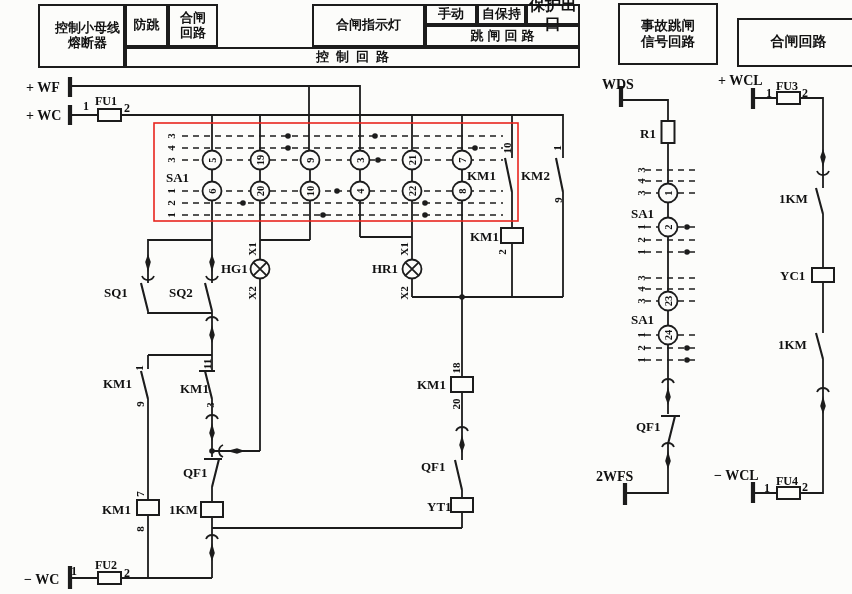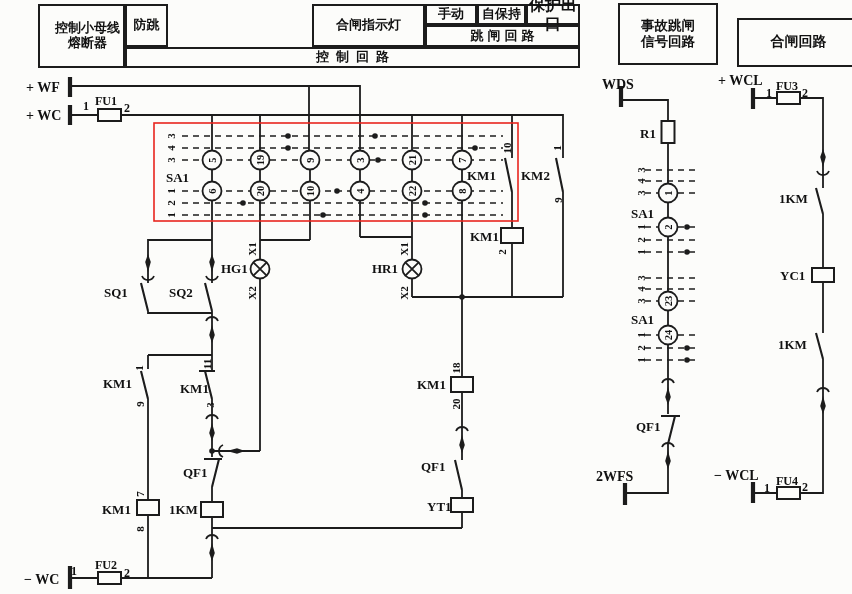--- a/index.html
+++ b/index.html
@@ -25,20 +25,22 @@
   .cn{font:bold 10.5px "Liberation Serif","DejaVu Serif",serif;fill:#111;text-anchor:middle;}
 </style>
 </head>
 <body>
 
 <div class="stage">
 
   <div class="cell" style="left:38px;top:4px;width:87px;height:64px;padding-left:12px;">控制小母线
 熔断器</div>
   <div class="cell" style="left:125px;top:4px;width:43px;height:43px;">防跳</div>
+  <div class="cell" style="left:168px;top:4px;width:50px;height:43px;">合闸
+回路</div>
   <div class="cell" style="left:312px;top:4px;width:113px;height:43px;">合闸指示灯</div>
   <div class="cell" style="left:425px;top:4px;width:52px;height:21px;text-align:center;">手动</div>
   <div class="cell" style="left:477px;top:4px;width:49px;height:21px;font-size:13px;">自保持</div>
   <div class="cell" style="left:526px;top:4px;width:54px;height:21px;font-size:16px;">保护出口</div>
   <div class="cell sp4" style="left:425px;top:25px;width:155px;height:22px;font-family:Liberation Serif, serif;">跳闸回路</div>
   <div class="cell sp6" style="left:125px;top:47px;width:455px;height:21px;">控制回路</div>
 
   <div class="cell" style="left:618px;top:3px;width:100px;height:62px;font-size:13.5px;text-align:center;">事故跳闸
 信号回路</div>
   <div class="cell" style="left:737px;top:18px;width:123px;height:49px;font-size:14px;">合闸回路</div>

